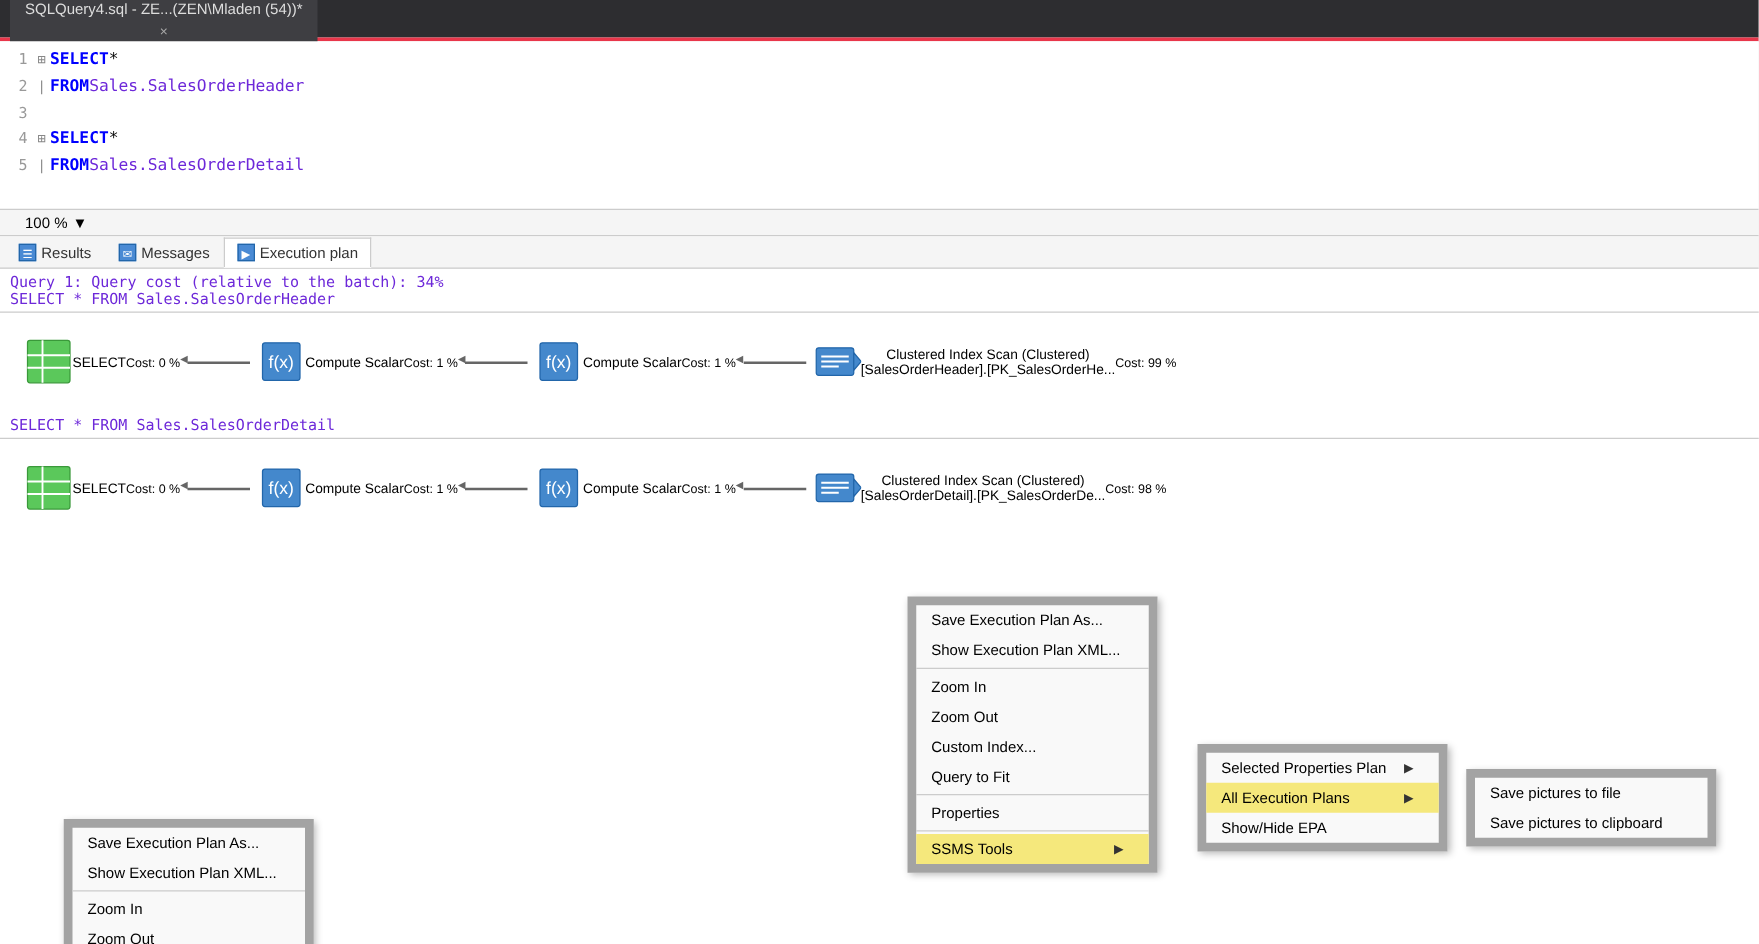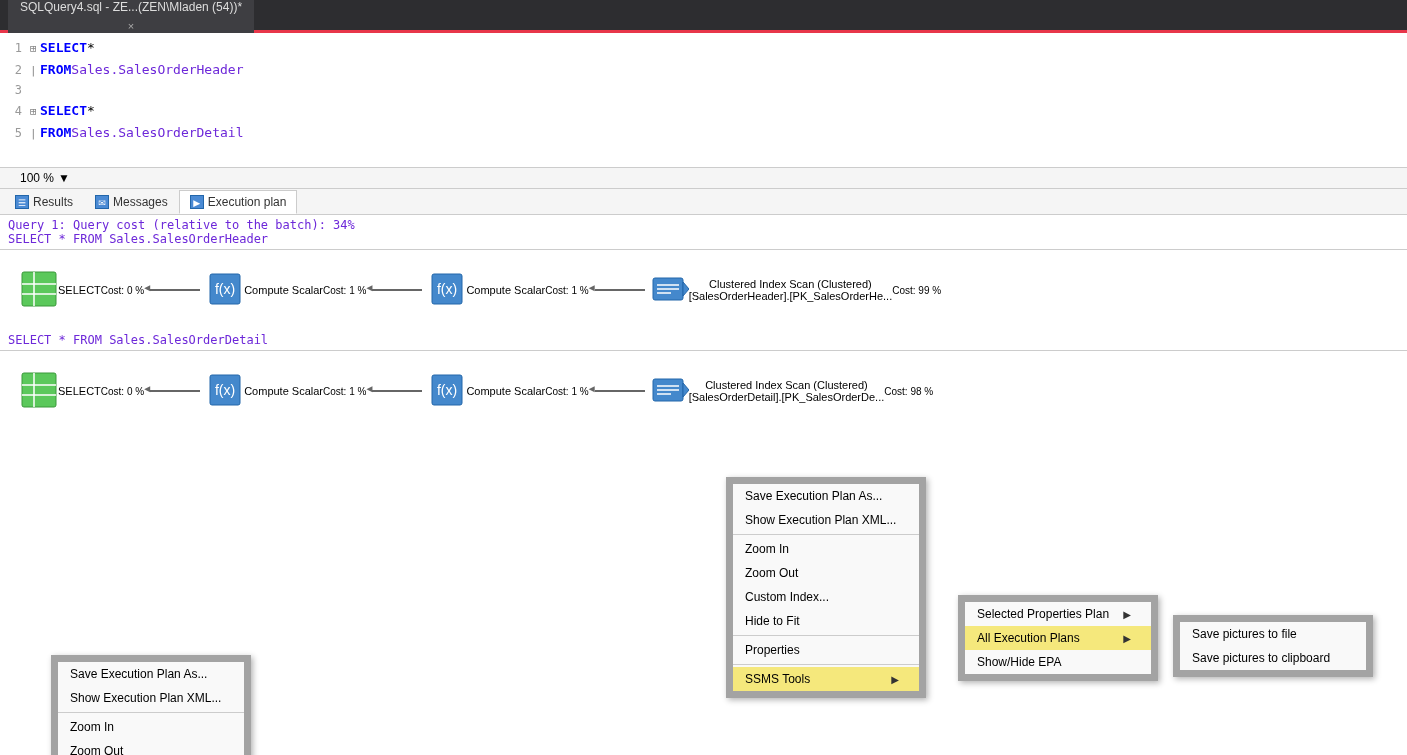--- a/index.html
+++ b/index.html
@@ -392,21 +392,21 @@
         <div class="menu-item">
           <span>Zoom In</span>
         </div>
         <div class="menu-item">
           <span>Zoom Out</span>
         </div>
         <div class="menu-item">
           <span>Custom Index...</span>
         </div>
         <div class="menu-item">
-          <span>Hide to Fit</span>
+          <span>Query to Fit</span>
         </div>
         <div class="menu-separator"></div>
         <div class="menu-item">
           <span>Properties</span>
         </div>
         <div class="menu-separator"></div>
         <div class="menu-item highlighted-yellow">
           <span>SSMS Tools</span>
           <span class="menu-arrow">▶</span>
         </div>

